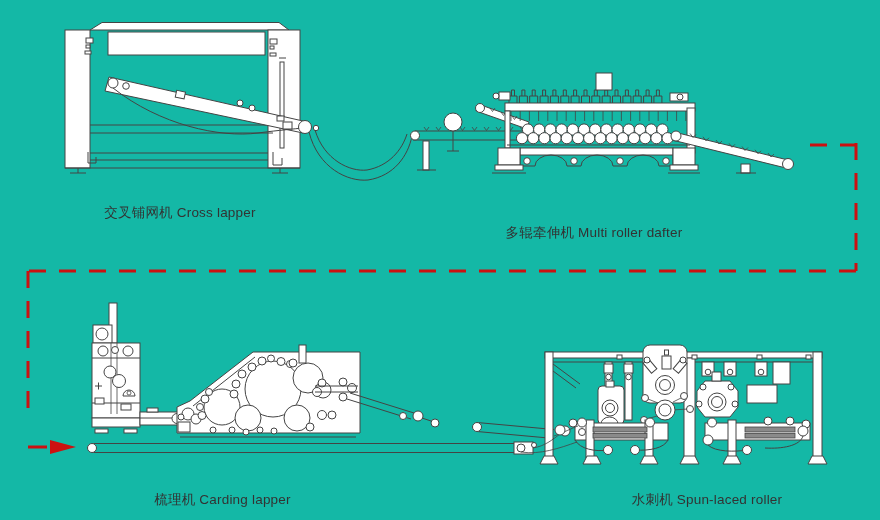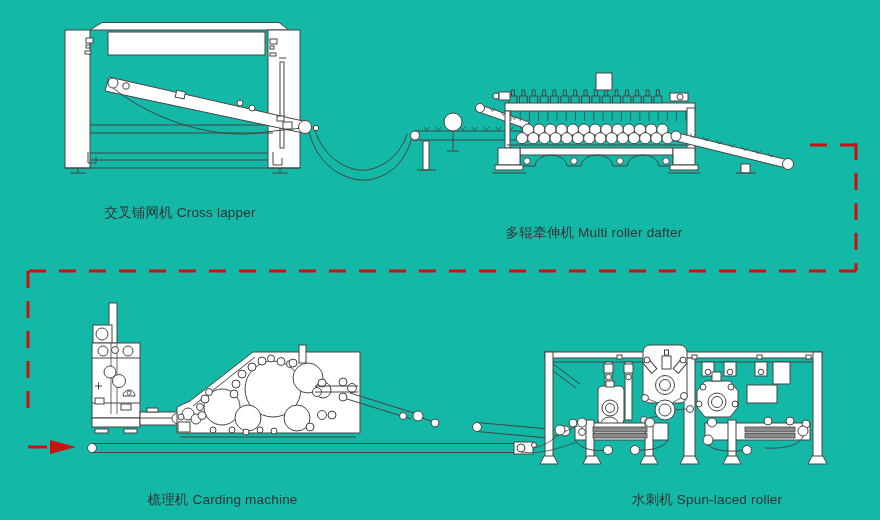--- a/index.html
+++ b/index.html
@@ -343,15 +343,15 @@
       <path class="fw" d="M640,464 L644,456 L654,456 L658,464 Z"></path>
       <path class="fw" d="M680,464 L684,456 L695,456 L699,464 Z"></path>
       <path class="fw" d="M723,464 L727,456 L737,456 L741,464 Z"></path>
       <path class="fw" d="M808,464 L812,456 L823,456 L827,464 Z"></path>
     </g>
   </g>
 </svg>
 
 <div class="mlabel" style="left:60px;top:204px;width:240px;">交叉铺网机 Cross lapper</div>
 <div class="mlabel" style="left:464px;top:204px;width:260px;margin-top:20px;">多辊牵伸机 Multi roller dafter</div>
-<div class="mlabel" style="left:100px;top:491px;width:245px;">梳理机 Carding machine</div>
+<div class="mlabel" style="left:100px;top:491px;width:245px;">梳理机 Carding lapper</div>
 <div class="mlabel" style="left:582px;top:491px;width:250px;">水刺机 Spun-laced roller</div>
 </div>
 
 </body></html>

